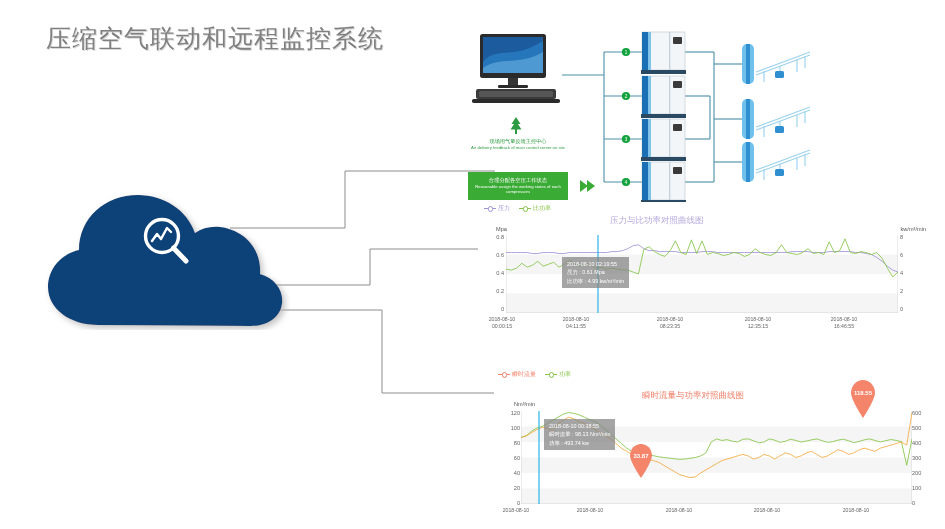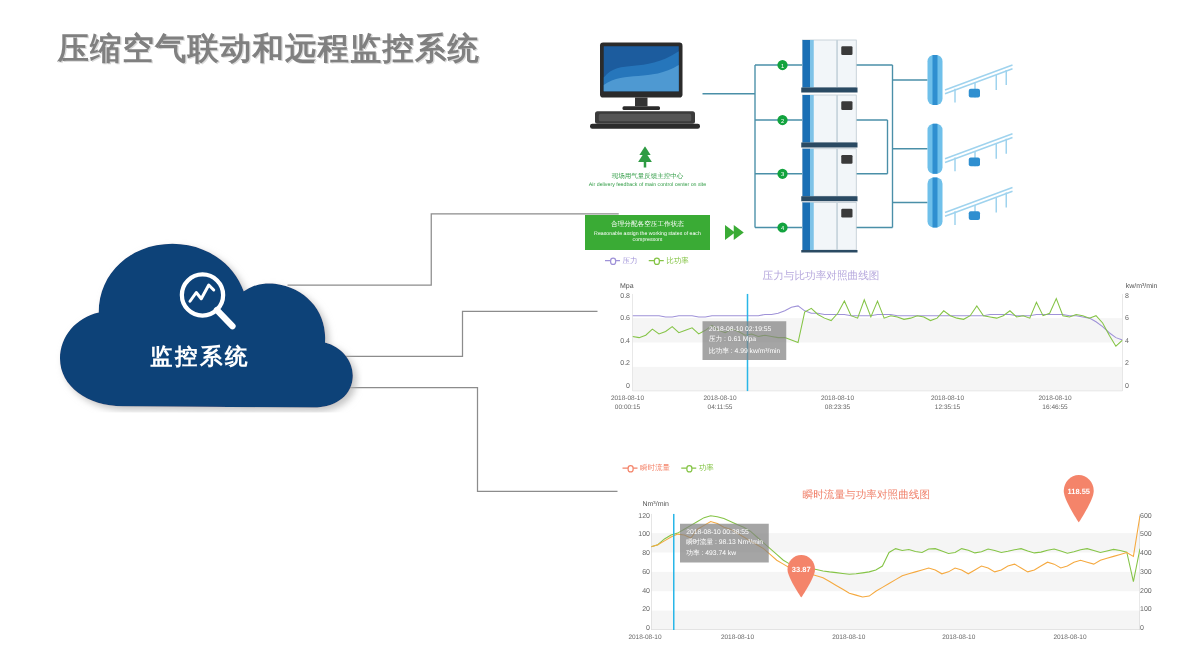--- a/index.html
+++ b/index.html
@@ -1,20 +1,20 @@
 <!DOCTYPE html>
 <html><head>
 <meta charset="utf-8">
 <style>
   html,body{margin:0;padding:0;background:#ffffff;}
   body{width:945px;height:529px;position:relative;overflow:hidden;
        font-family:"Liberation Sans","DejaVu Sans",sans-serif;}
 
   
-  .page-title{position:absolute;left:46px;top:22px;font-size:25px;font-weight:bold;
+  .page-title{position:absolute;left:46px;top:22px;font-size:25px;font-weight:normal;
               color:#808080;letter-spacing:1px;text-shadow:1px 1px 0 #d9d9d9;white-space:nowrap;}
 
   
   .cloud-wrap{position:absolute;left:30px;top:185px;width:260px;height:145px;}
   .cloud-shape{position:absolute;inset:0;}
   .cloud-label{position:absolute;left:0;right:0;top:88px;text-align:center;
                font-size:18px;font-weight:bold;color:#ffffff;letter-spacing:2px;}
   .cloud-icon{position:absolute;left:108px;top:28px;width:56px;height:56px;}
 
   
@@ -80,21 +80,20 @@
       C215,45 232,65 230,89
       C245,93 254,106 252,119
       C250,133 237,141 221,141
       Z"></path>
   </svg>
   <svg class="cloud-icon" viewBox="0 0 56 56">
     <circle cx="24" cy="23" r="16.5" fill="none" stroke="#ffffff" stroke-width="3.4"></circle>
     <polyline points="14,28 19,21 23,26 29,15 33,19" fill="none" stroke="#ffffff" stroke-width="2.4" stroke-linejoin="round" stroke-linecap="round"></polyline>
     <line x1="35.5" y1="35" x2="48" y2="48" stroke="#ffffff" stroke-width="5" stroke-linecap="round"></line>
   </svg>
-  <div class="cloud-label">监控系统</div>
 </div>
 
 <div class="diagram">
 
   <svg class="monitor" viewBox="0 0 92 80">
     <rect x="10" y="2" width="66" height="44" rx="2.5" fill="#2b2b2b"></rect>
     <rect x="13" y="5" width="60" height="36" fill="#1c5c9e"></rect>
     <path d="M13,30 C26,14 44,28 73,9 L73,41 L13,41 Z" fill="#2a7fc4" opacity=".75"></path>
     <path d="M13,36 C30,24 50,34 73,20 L73,41 L13,41 Z" fill="#6fb6e6" opacity=".55"></path>
     <rect x="38" y="46" width="10" height="7" fill="#343434"></rect>

